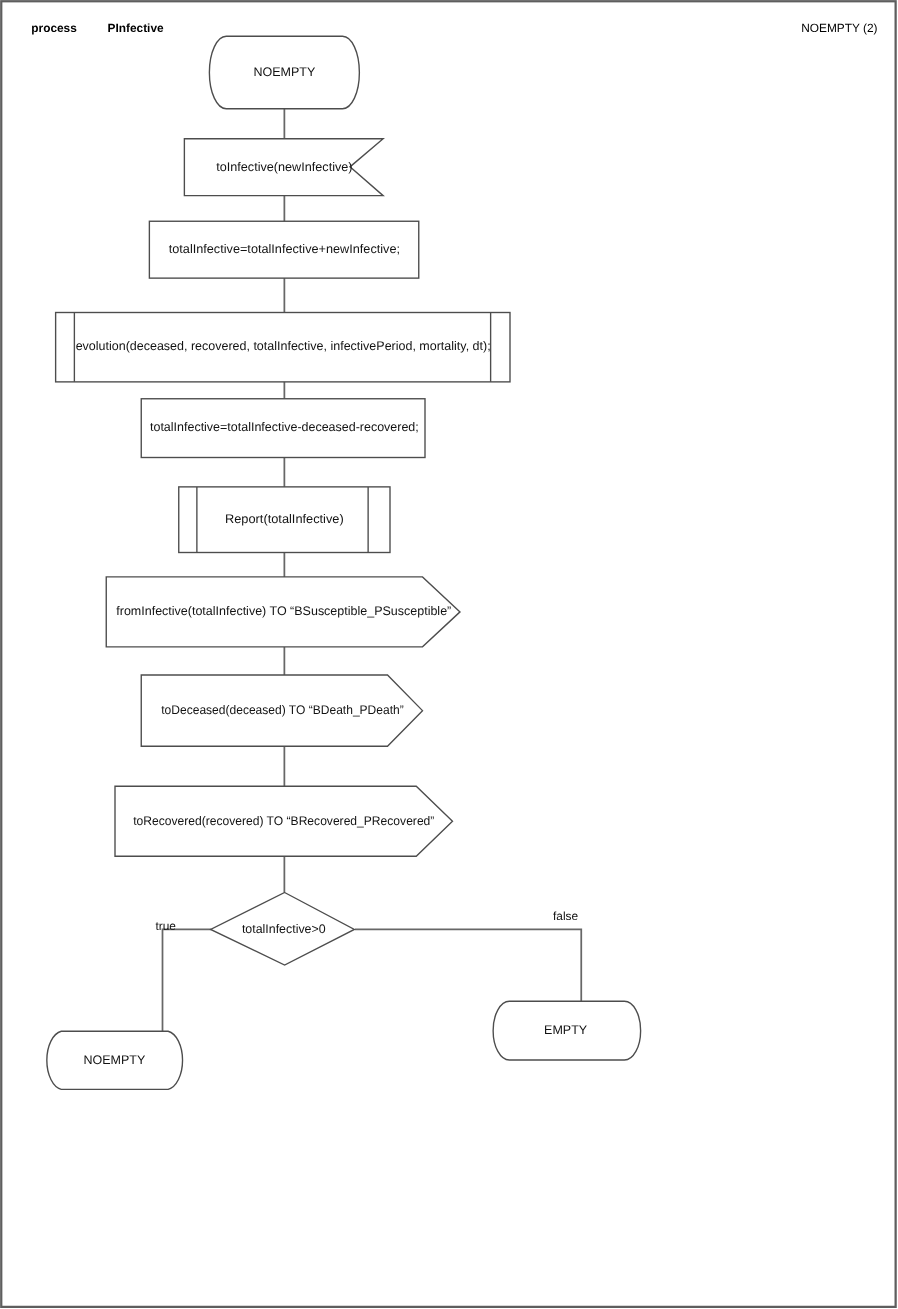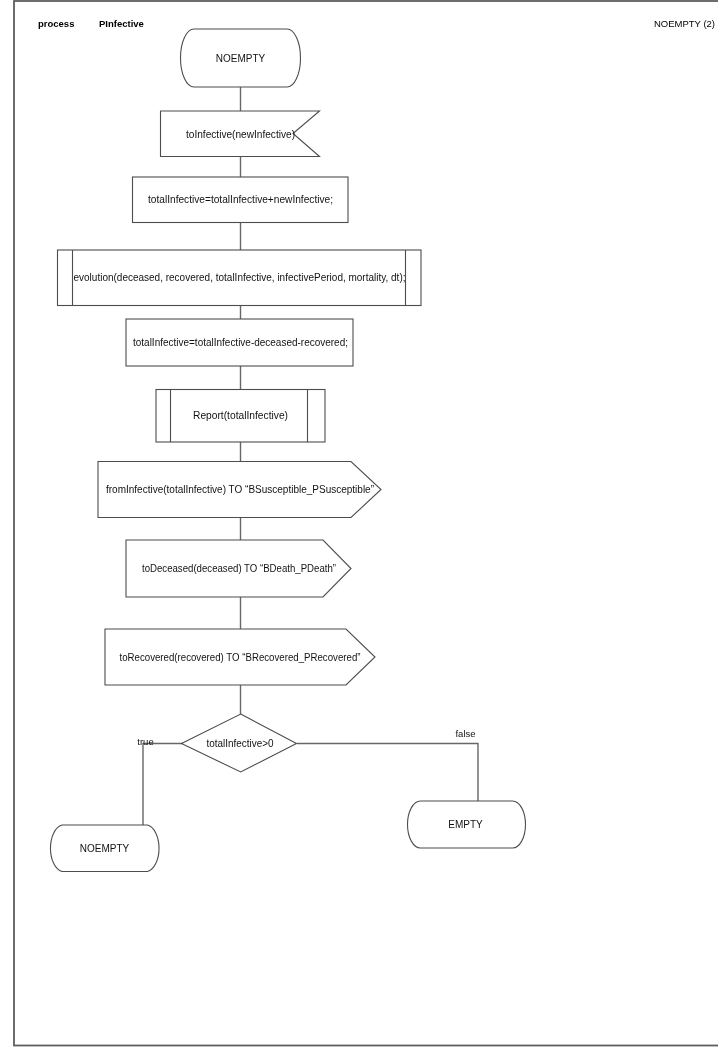--- a/index.html
+++ b/index.html
@@ -1,21 +1,20 @@
 <!DOCTYPE html>
 <html><head>
 <meta charset="utf-8">
 <style>
   html,body { margin:0; padding:0; background:#fff; }
   .page {
     position:relative;
     width:666px; height:1047px;
     background:#ffffff;
     font-family:"Liberation Sans", sans-serif;
-    margin-left:13px;
   }
   svg { display:block; }
   .shape  { fill:#ffffff; stroke:#4d4d4d; stroke-width:1.1; }
   .procbar{ stroke:#4d4d4d; stroke-width:1.1; }
   .conn   { stroke:#676767; stroke-width:1.4; fill:none; }
   .lbl {
     font-family:"Liberation Sans", sans-serif;
     font-size:10px; fill:#121212;
     text-anchor:middle; dominant-baseline:central;
   }

